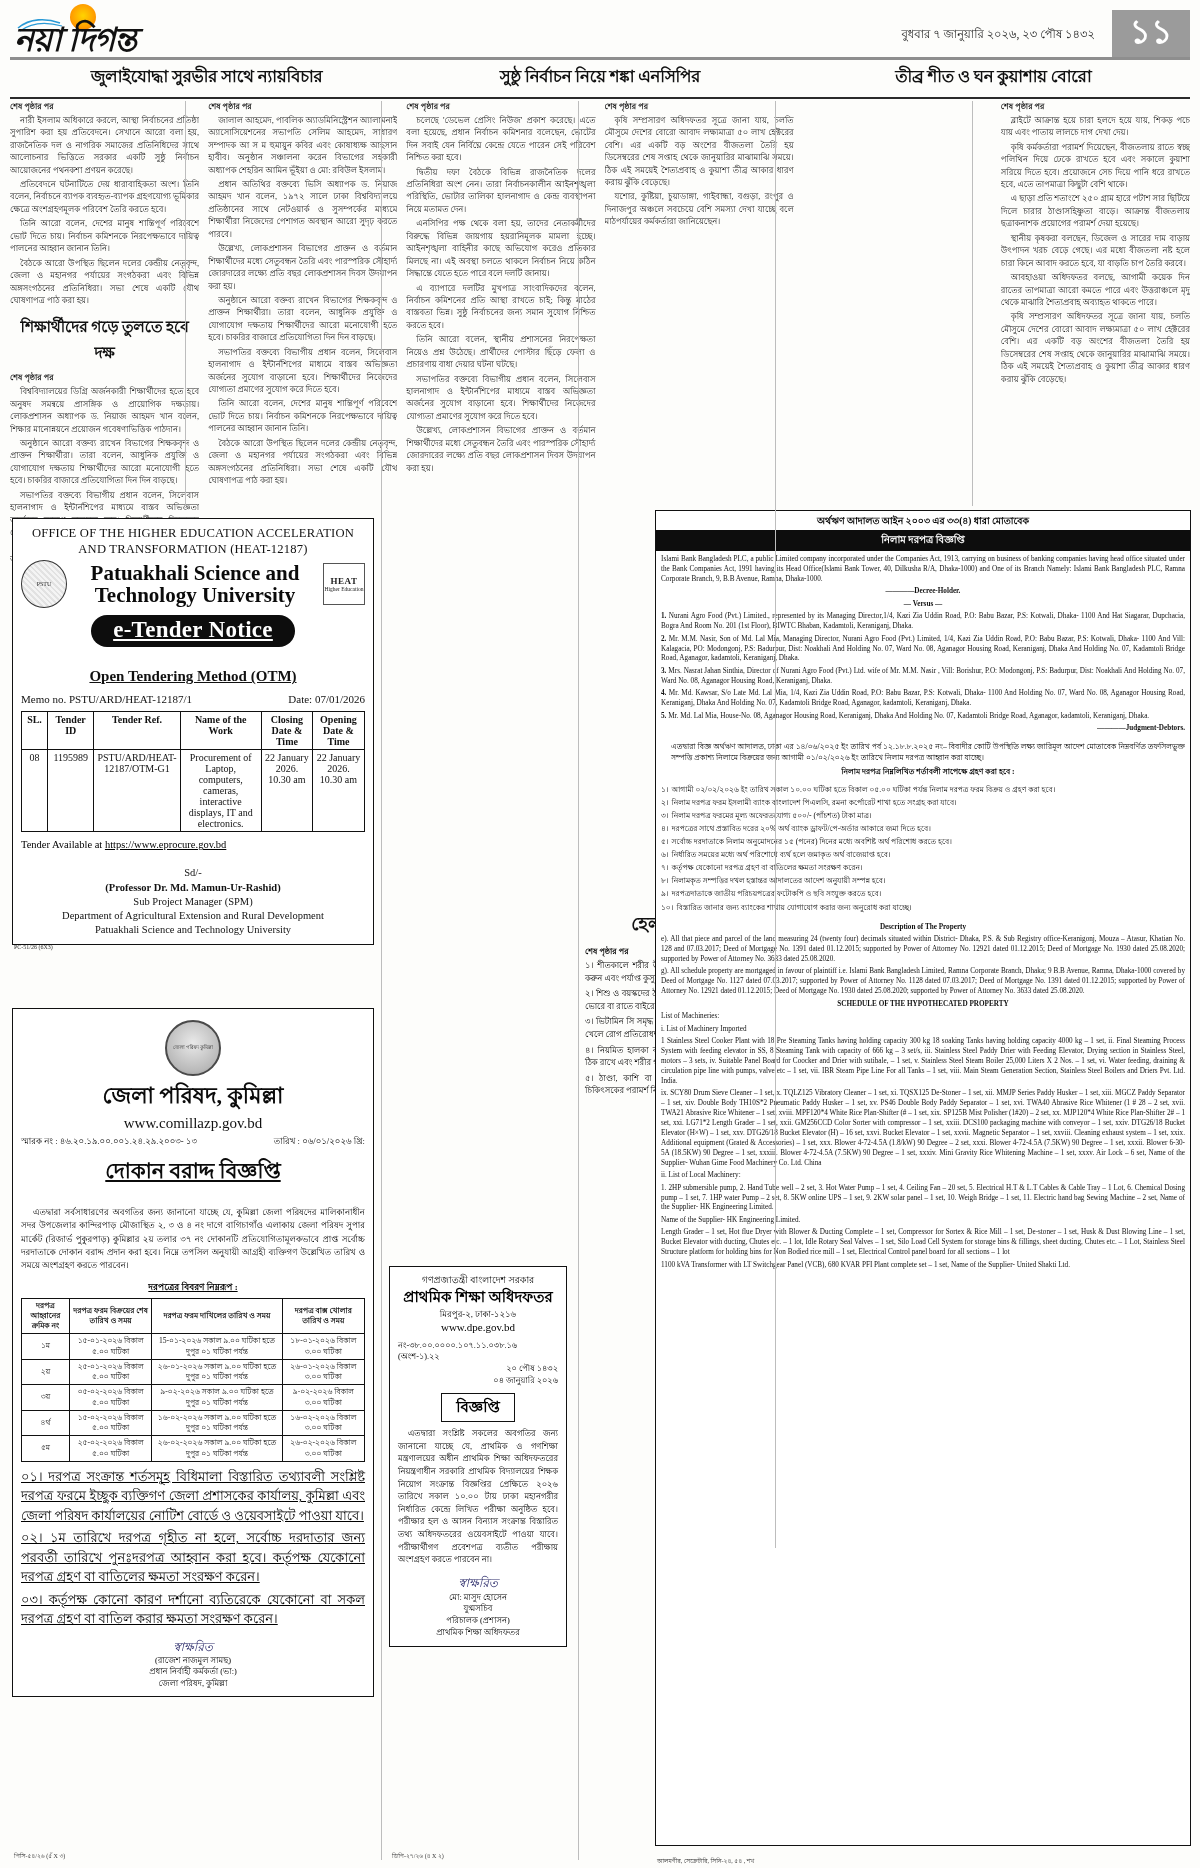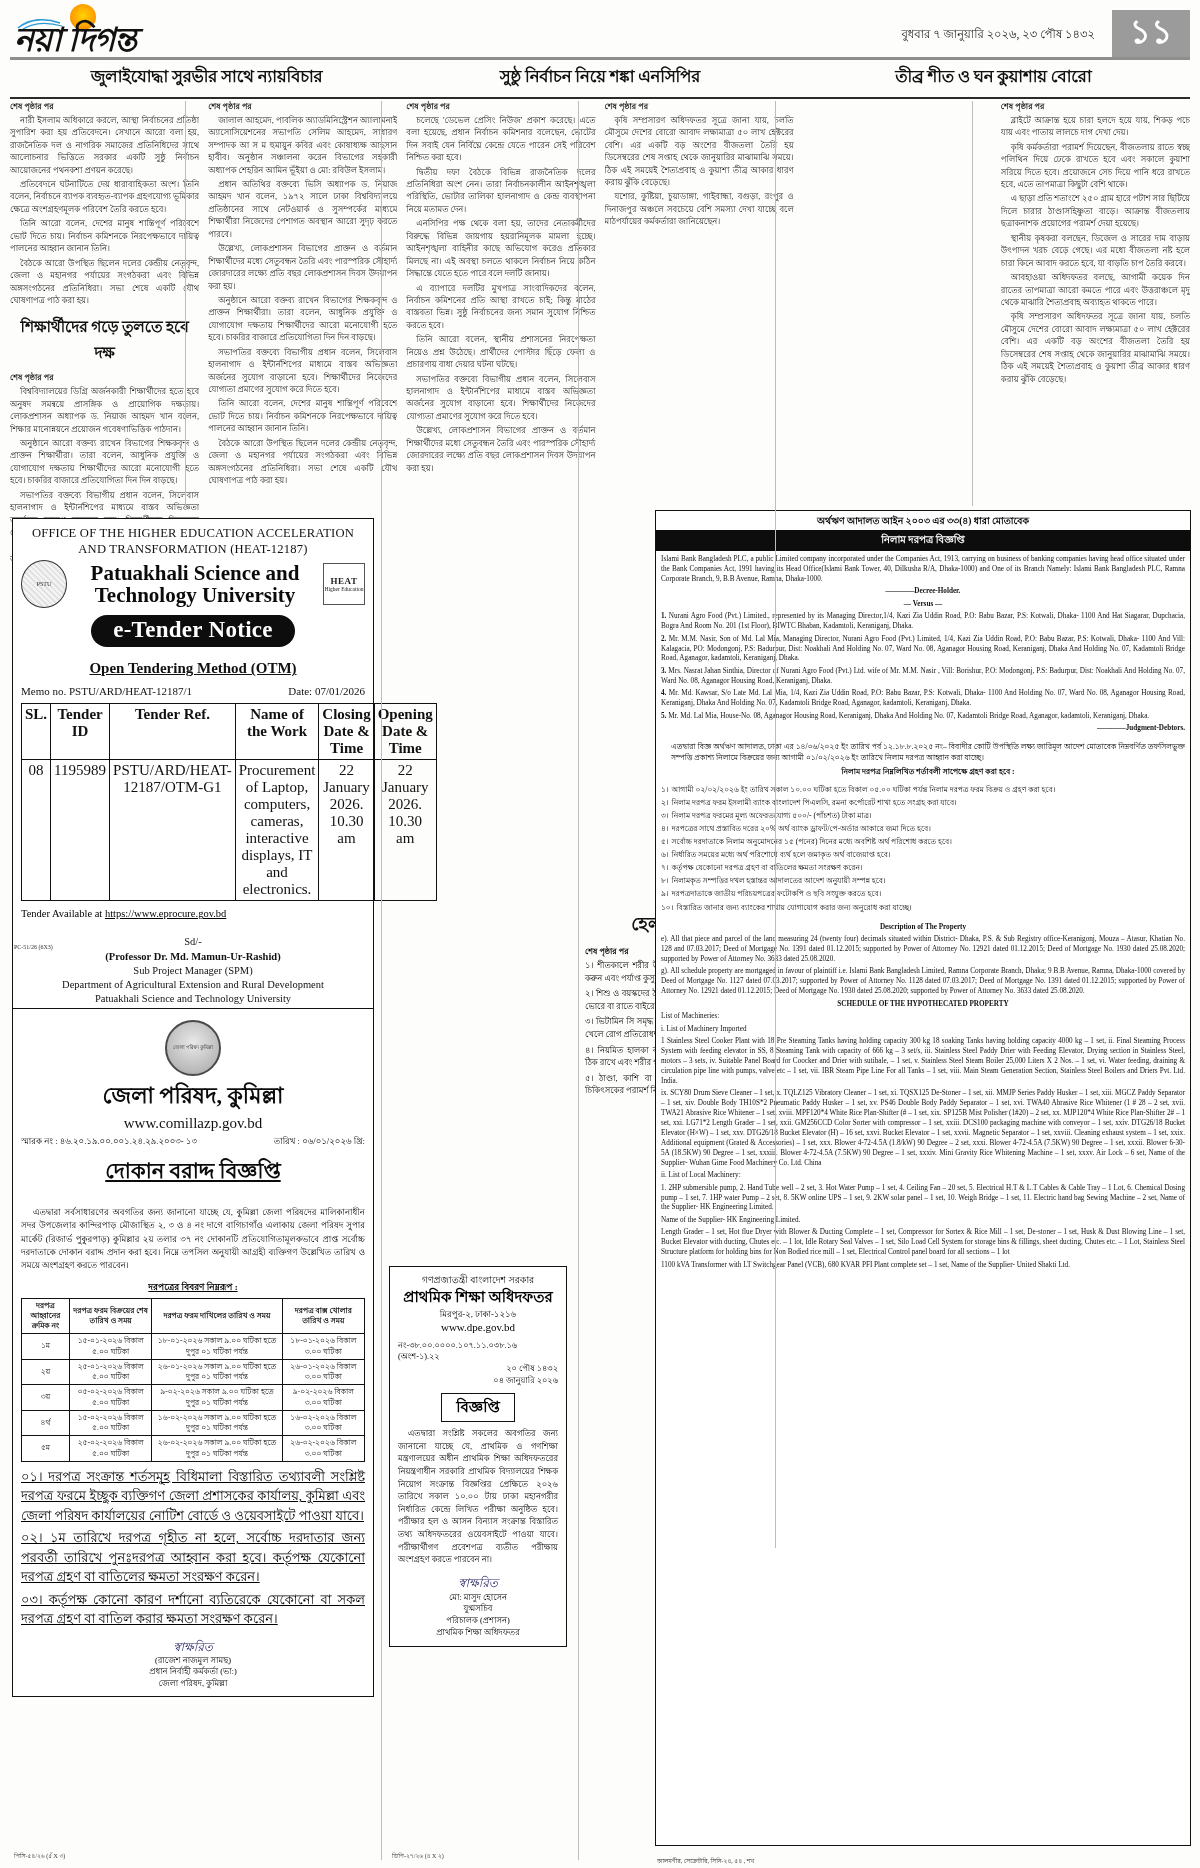--- a/index.html
+++ b/index.html
@@ -86,34 +86,34 @@
   .uni-name{
     font-size:21px;font-weight:bold;line-height:1.08;text-align:center;color:#0b0b0b;
   }
   .heat-badge{
     width:40px;height:40px;border:1px solid #555;font-size:5.5px;text-align:center;
     display:flex;flex-direction:column;align-items:center;justify-content:center;
     line-height:1.1;color:#222;flex:none;
   }
   .heat-badge .hb-big{font-size:9px;font-weight:bold;letter-spacing:.5px;}
   .pill{
-    margin:7px auto 8px;background:#0d0d0d;color:#fff;border-radius:22px;
+    margin:7px auto 16px;background:#0d0d0d;color:#fff;border-radius:22px;
     font-size:23px;font-weight:bold;text-align:center;padding:2px 22px 4px;
-    display:inline-block;letter-spacing:.3px;
+    display:inline-block;letter-spacing:.3px;text-decoration:underline;
   }
   .pill-wrap{text-align:center;}
   .otm{
     text-align:center;font-size:15px;font-weight:bold;margin-top:5px;
     text-decoration:underline;color:#111;
   }
   .memo-row{
     display:flex;justify-content:space-between;font-size:11px;margin-top:8px;color:#111;
   }
   table.tender{
-    width:100%;border-collapse:collapse;margin-top:6px;font-size:15px;color:#111;padding-left:12px;
+    width:100%;border-collapse:collapse;margin-top:6px;font-size:10px;color:#111;padding-left:12px;
   }
   table.tender th,table.tender td{border:1px solid #111;padding:2px 3px;vertical-align:top;}
   table.tender th{text-align:center;font-weight:bold;}
   table.tender td{text-align:center;}
   .tender-avail{font-size:10.5px;margin-top:7px;}
   .tender-avail u{text-decoration:underline;}
   .sign{
     text-align:center;font-size:10.5px;line-height:1.35;margin-top:16px;color:#111;
   }
   .sign .nm{font-weight:bold;}
@@ -352,21 +352,21 @@
           <th style="width:14%">দরপত্র আহ্বানের ক্রমিক নং</th>
           <th style="width:24%">দরপত্র ফরম বিক্রয়ের শেষ তারিখ ও সময়</th>
           <th style="width:38%">দরপত্র ফরম দাখিলের তারিখ ও সময়</th>
           <th style="width:24%">দরপত্র বাক্স খোলার তারিখ ও সময়</th>
         </tr>
       </thead>
       <tbody>
         <tr>
           <td>১ম</td>
           <td>১৫-০১-২০২৬ বিকাল ৫.০০ ঘটিকা</td>
-          <td>১৮-০১-২০২৬ সকাল ৯.০০ ঘটিকা হতে দুপুর ০১ ঘটিকা পর্যন্ত</td>
+          <td>15-০১-২০২৬ সকাল ৯.০০ ঘটিকা হতে দুপুর ০১ ঘটিকা পর্যন্ত</td>
           <td>১৮-০১-২০২৬ বিকাল ৩.০০ ঘটিকা</td>
         </tr>
         <tr>
           <td>২য়</td>
           <td>২৫-০১-২০২৬ বিকাল ৫.০০ ঘটিকা</td>
           <td>২৬-০১-২০২৬ সকাল ৯.০০ ঘটিকা হতে দুপুর ০১ ঘটিকা পর্যন্ত</td>
           <td>২৬-০১-২০২৬ বিকাল ৩.০০ ঘটিকা</td>
         </tr>
         <tr>
           <td>৩য়</td>

